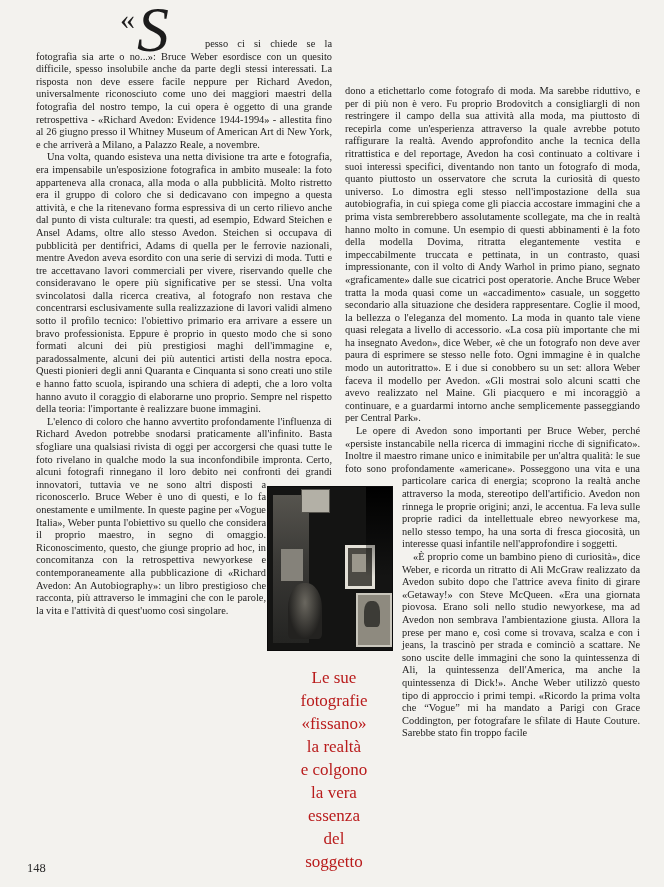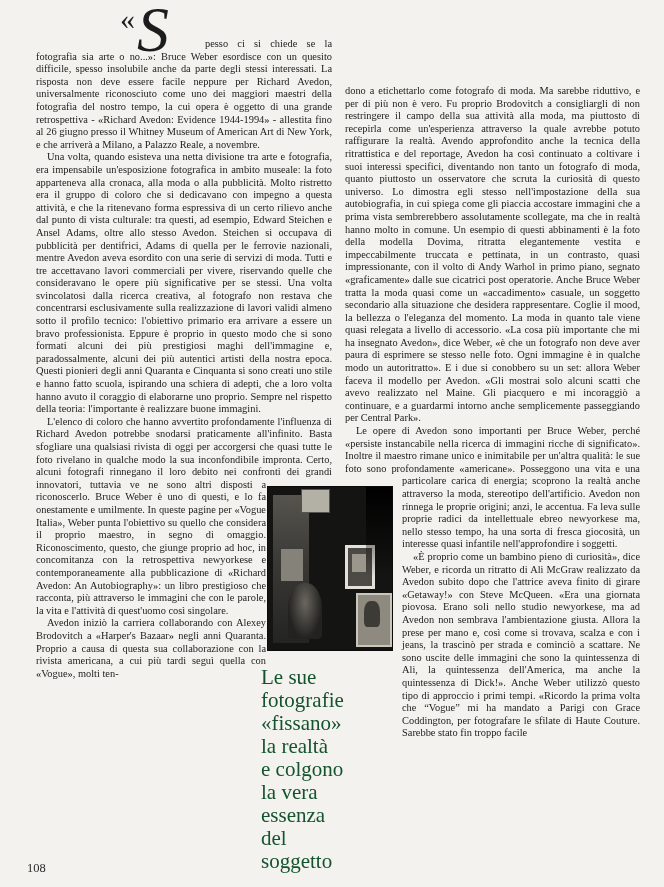--- a/index.html
+++ b/index.html
@@ -126,25 +126,25 @@
     right: 0; top: 0; width: 26px; height: 100px;
     background: linear-gradient(180deg, #000 0%, rgba(0,0,0,0) 90%);
   }
 
   
   .pullquote {
     position: absolute;
     left: 261px;
     top: 666px;
     width: 146px;
-    text-align: left;
-    font-size: 21px;
+    text-align: center;
+    font-size: 17px;
     line-height: 23px;
     white-space: pre-line;
-    color: #14532d;
+    color: #b91c1c;
   }
 
   
   .page-number {
     position: absolute;
     left: 27px;
     top: 861px;
     font-size: 12.5px;
     color: #2a2a2a;
   }
@@ -155,21 +155,20 @@
 <div class="page">
 
   <div class="dropcap"><span class="guillemet">«</span><span class="letter">S</span></div>
 
   <div class="col col-left">
     <div class="spacer-r"></div>
     <div class="cutout-r"></div>
     <p class="first">pesso ci si chiede se la fotografia sia arte o no...»: Bruce Weber esordisce con un quesito difficile, spesso insolubile anche da parte degli stessi interessati. La risposta non deve essere facile neppure per Richard Avedon, universalmente riconosciuto come uno dei maggiori maestri della fotografia del nostro tempo, la cui opera è oggetto di una grande retrospettiva - «Richard Avedon: Evidence 1944-1994» - allestita fino al 26 giugno presso il Whitney Museum of American Art di New York, e che arriverà a Milano, a Palazzo Reale, a novembre.</p>
     <p>Una volta, quando esisteva una netta divisione tra arte e fotografia, era impensabile un'esposizione fotografica in ambito museale: la foto apparteneva alla cronaca, alla moda o alla pubblicità. Molto ristretto era il gruppo di coloro che si dedicavano con impegno a questa attività, e che la ritenevano forma espressiva di un certo rilievo anche dal punto di vista culturale: tra questi, ad esempio, Edward Steichen e Ansel Adams, oltre allo stesso Avedon. Steichen si occupava di pubblicità per dentifrici, Adams di quella per le ferrovie nazionali, mentre Avedon aveva esordito con una serie di servizi di moda. Tutti e tre accettavano lavori commerciali per vivere, riservando quelle che consideravano le opere più significative per se stessi. Una volta svincolatosi dalla ricerca creativa, al fotografo non restava che concentrarsi esclusivamente sulla realizzazione di lavori validi almeno sotto il profilo tecnico: l'obiettivo primario era arrivare a essere un bravo professionista. Eppure è proprio in questo modo che si sono formati alcuni dei più prestigiosi maghi dell'immagine e, paradossalmente, alcuni dei più autentici artisti della nostra epoca. Questi pionieri degli anni Quaranta e Cinquanta si sono creati uno stile e hanno fatto scuola, ispirando una schiera di adepti, che a loro volta hanno avuto il coraggio di elaborarne uno proprio. Sempre nel rispetto della teoria: l'importante è realizzare buone immagini.</p>
     <p>L'elenco di coloro che hanno avvertito profondamente l'influenza di Richard Avedon potrebbe snodarsi praticamente all'infinito. Basta sfogliare una qualsiasi rivista di oggi per accorgersi che quasi tutte le foto rivelano in qualche modo la sua inconfondibile impronta. Certo, alcuni fotografi rinnegano il loro debito nei confronti dei grandi innovatori, tuttavia ve ne sono altri disposti a riconoscerlo. Bruce Weber è uno di questi, e lo fa onestamente e umilmente. In queste pagine per «Vogue Italia», Weber punta l'obiettivo su quello che considera il proprio maestro, in segno di omaggio. Riconoscimento, questo, che giunge proprio ad hoc, in concomitanza con la retrospettiva newyorkese e contemporaneamente alla pubblicazione di «Richard Avedon: An Autobiography»: un libro prestigioso che racconta, più attraverso le immagini che con le parole, la vita e l'attività di quest'uomo così singolare.</p>
-    <p>Avedon iniziò la carriera collaborando con Alexey Brodovitch a «Harper's Bazaar» negli anni Quaranta. Proprio a causa di questa sua collaborazione con la rivista americana, a cui più tardi seguì quella con «Vogue», molti ten-</p>
   </div>
 
   <div class="col col-right">
     <div class="spacer-l"></div>
     <div class="cutout-l"></div>
     <p class="cont">dono a etichettarlo come fotografo di moda. Ma sarebbe riduttivo, e per di più non è vero. Fu proprio Brodovitch a consigliargli di non restringere il campo della sua attività alla moda, ma piuttosto di recepirla come un'esperienza attraverso la quale avrebbe potuto raffigurare la realtà. Avendo approfondito anche la tecnica della ritrattistica e del reportage, Avedon ha così continuato a coltivare i suoi interessi specifici, diventando non tanto un fotografo di moda, quanto piuttosto un osservatore che scruta la curiosità di questo universo. Lo dimostra egli stesso nell'impostazione della sua autobiografia, in cui spiega come gli piaccia accostare immagini che a prima vista sembrerebbero assolutamente scollegate, ma che in realtà hanno molto in comune. Un esempio di questi abbinamenti è la foto della modella Dovima, ritratta elegantemente vestita e impeccabilmente truccata e pettinata, in un contrasto, quasi impressionante, con il volto di Andy Warhol in primo piano, segnato «graficamente» dalle sue cicatrici post operatorie. Anche Bruce Weber tratta la moda quasi come un «accadimento» casuale, un soggetto secondario alla situazione che desidera rappresentare. Coglie il mood, la bellezza o l'eleganza del momento. La moda in quanto tale viene quasi relegata a livello di accessorio. «La cosa più importante che mi ha insegnato Avedon», dice Weber, «è che un fotografo non deve aver paura di esprimere se stesso nelle foto. Ogni immagine è in qualche modo un autoritratto». E i due si conobbero su un set: allora Weber faceva il modello per Avedon. «Gli mostrai solo alcuni scatti che avevo realizzato nel Maine. Gli piacquero e mi incoraggiò a continuare, e a guardarmi intorno anche semplicemente passeggiando per Central Park».</p>
     <p>Le opere di Avedon sono importanti per Bruce Weber, perché «persiste instancabile nella ricerca di immagini ricche di significato». Inoltre il maestro rimane unico e inimitabile per un'altra qualità: le sue foto sono profondamente «americane». Posseggono una vita e una particolare carica di energia; scoprono la realtà anche attraverso la moda, stereotipo dell'artificio. Avedon non rinnega le proprie origini; anzi, le accentua. Fa leva sulle proprie radici da intellettuale ebreo newyorkese ma, nello stesso tempo, ha una sorta di fresca giocosità, un interesse quasi infantile nell'approfondire i soggetti.</p>
     <p>«È proprio come un bambino pieno di curiosità», dice Weber, e ricorda un ritratto di Ali McGraw realizzato da Avedon subito dopo che l'attrice aveva finito di girare «Getaway!» con Steve McQueen. «Era una giornata piovosa. Erano soli nello studio newyorkese, ma ad Avedon non sembrava l'ambientazione giusta. Allora la prese per mano e, così come si trovava, scalza e con i jeans, la trascinò per strada e cominciò a scattare. Ne sono uscite delle immagini che sono la quintessenza di Ali, la quintessenza dell'America, ma anche la quintessenza di Dick!». Anche Weber utilizzò questo tipo di approccio i primi tempi. «Ricordo la prima volta che “Vogue” mi ha mandato a Parigi con Grace Coddington, per fotografare le sfilate di Haute Couture. Sarebbe stato fin troppo facile</p>
   </div>
 
@@ -190,15 +189,15 @@
   <div class="pullquote">Le sue
 fotografie
 «fissano»
 la realtà
 e colgono
 la vera
 essenza
 del
 soggetto</div>
 
-  <div class="page-number">108</div>
+  <div class="page-number">148</div>
 
 </div>
 
 </body></html>

